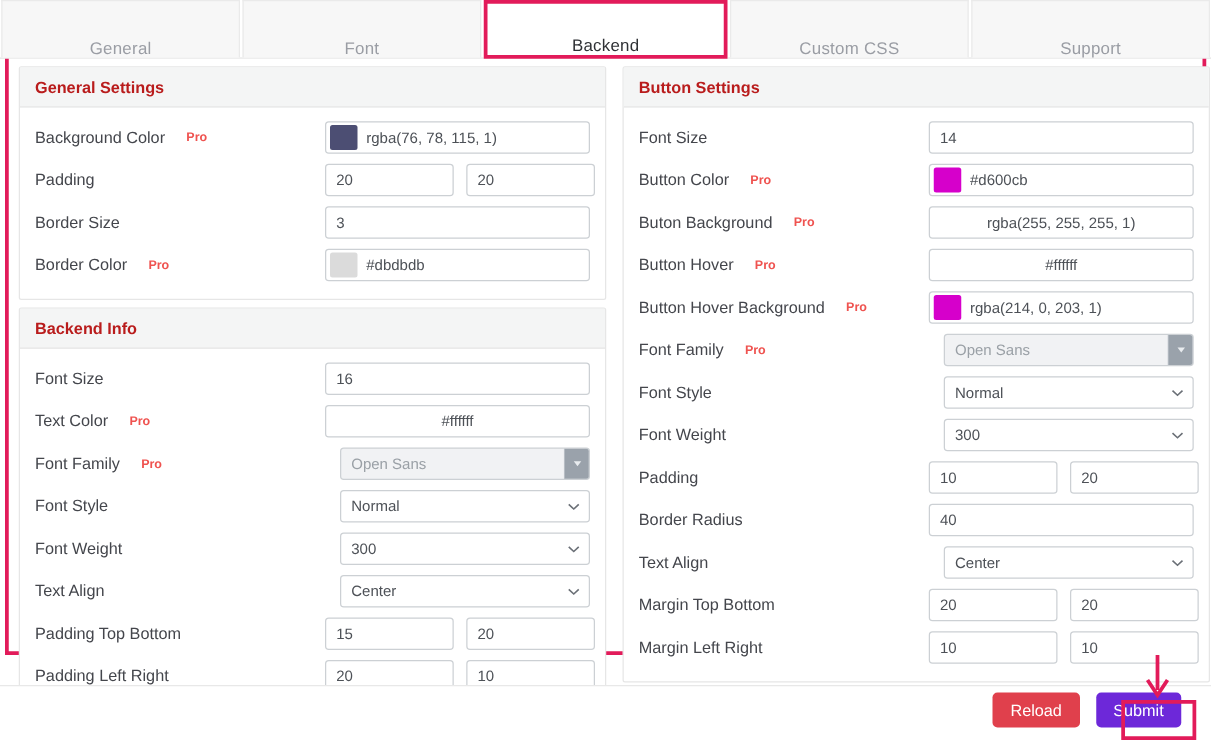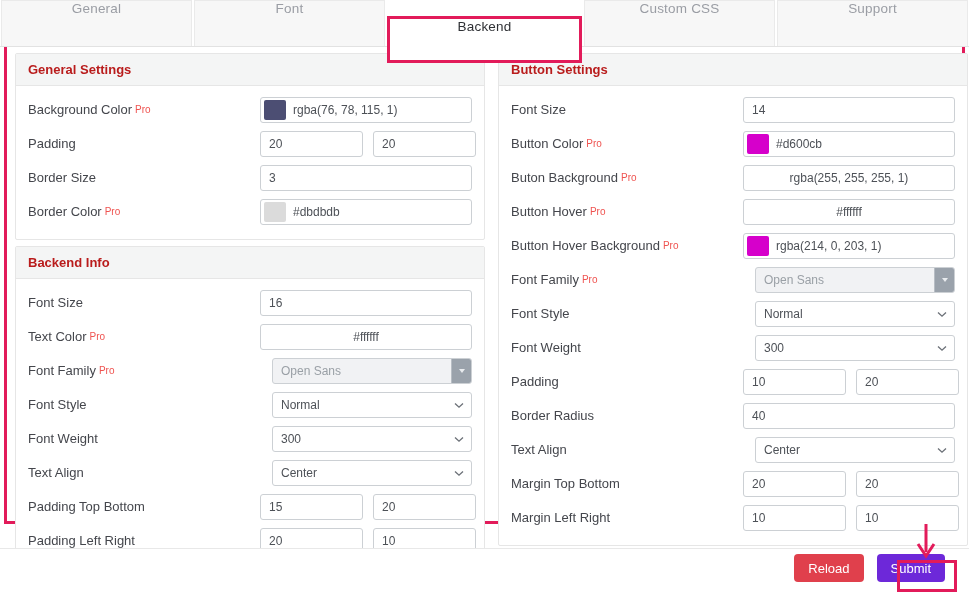--- a/index.html
+++ b/index.html
@@ -27,35 +27,35 @@
     border-bottom: 1px solid #e2e2e2;
   }
   .tab {
     flex: 1 1 0;
     height: 46px;
     margin: 0 1px;
     background: #f7f7f7;
     border: 1px solid #eaeaea;
     border-bottom: none;
     display: flex;
-    align-items: flex-start;
+    align-items: flex-end;
     justify-content: center;
     font-size: 13.5px;
     color: #9a9da4;
     letter-spacing: .2px;
     cursor: pointer;
     user-select: none;
   }
   .tab.active {
     background: #ffffff;
     color: #2f3135;
     border: 3px solid #e0२;
     border: 3px solid #e21b5a;
     height: 47px;
-    margin-top: 16px;
+    margin-top: 0;
     position: relative;
     z-index: 4;
   }
 
   
   .panel-wrap {
     position: absolute;
     left: 4px; top: 47px;
     width: 961px; height: 477px;
     border: 3px solid #e21b5a;
@@ -96,22 +96,22 @@
     width: 232px;
     flex: 0 0 232px;
     font-size: 13px;
     color: #44464c;
     line-height: 1.2;
     white-space: nowrap;
   }
   .pro {
     color: #ef5350;
     font-size: 10px;
-    font-weight: 400;
-    margin-left: 3px;
+    font-weight: 700;
+    margin-left: 17px;
     vertical-align: 1px;
   }
   .fields {
     flex: 1 1 auto;
     display: flex;
     gap: 10px;
   }
   .ctl {
     height: 26px;
     border: 1px solid #ccd0d4;

